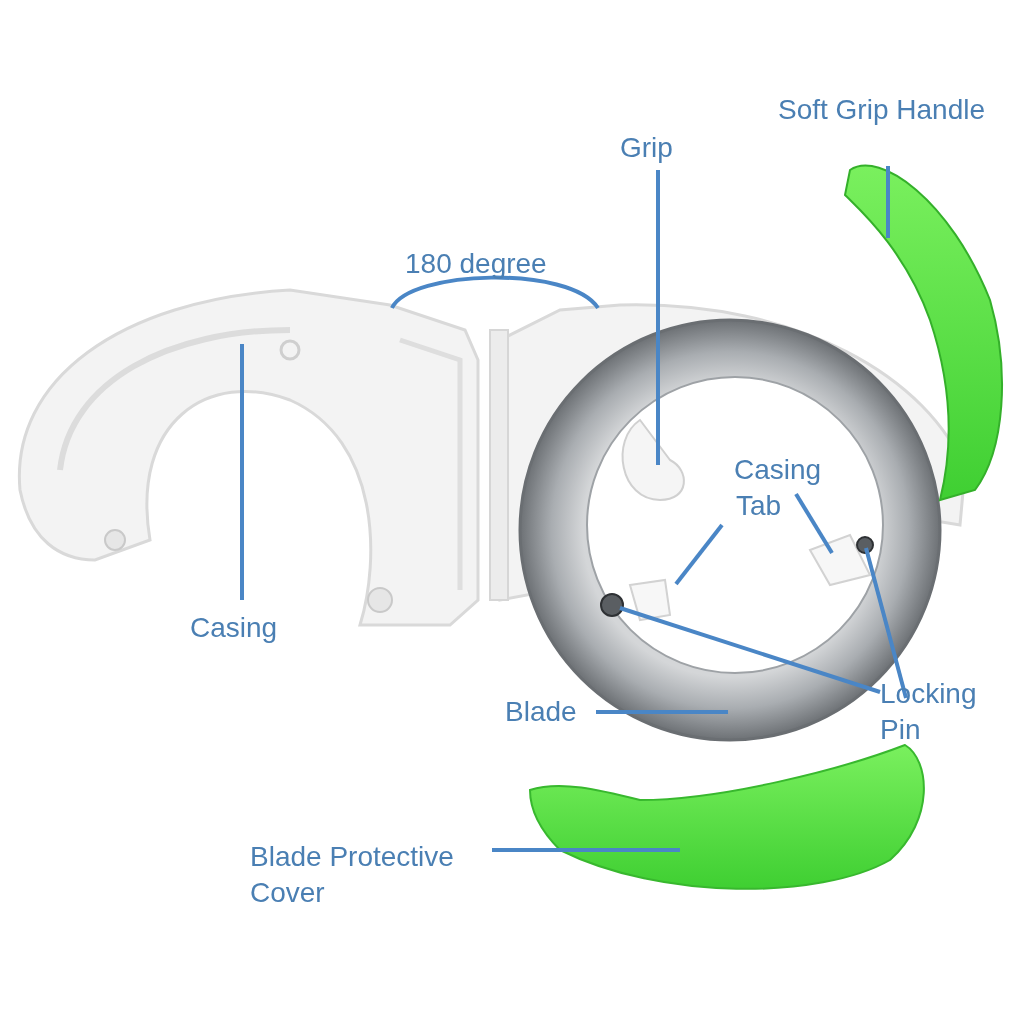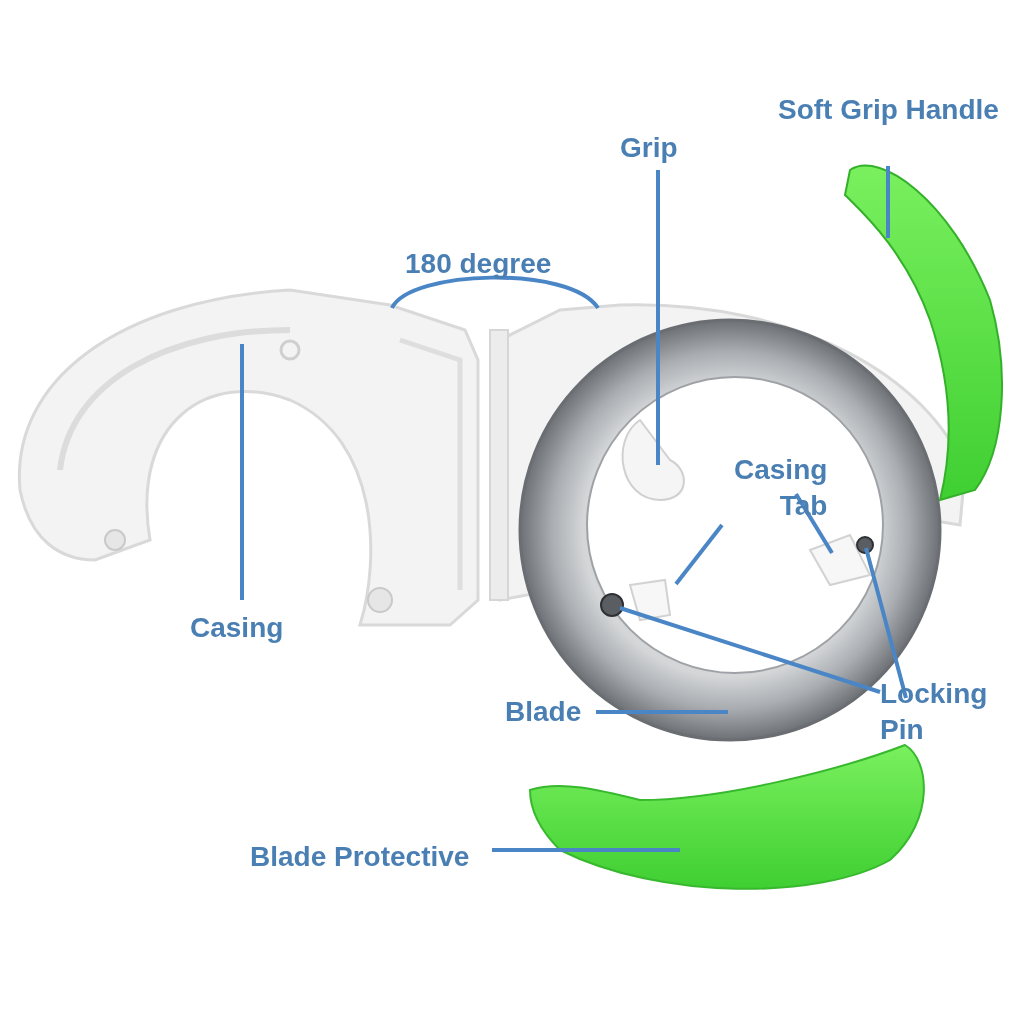--- a/index.html
+++ b/index.html
@@ -1,19 +1,19 @@
 <!DOCTYPE html>
 <html><head>
 <meta charset="utf-8">
 <style>
   html, body { margin: 0; padding: 0; background: #ffffff; }
   body { width: 1024px; height: 1024px; position: relative; overflow: hidden;
          font-family: "Liberation Sans", "DejaVu Sans", sans-serif; }
   svg.art { position: absolute; left: 0; top: 0; width: 1024px; height: 1024px; }
-  .label { position: absolute; color: #4a7fb3; font-size: 28px; line-height: 36px; white-space: nowrap; font-weight: bold; }
+  .label { position: absolute; color: #4a7fb3; font-size: 28px; line-height: 36px; white-space: nowrap; }
 </style>
 </head>
 <body>
 
 <svg class="art" viewBox="0 0 1024 1024">
   <defs>
     <radialGradient id="bladeGrad" cx="0.5" cy="0.5" r="0.5">
       <stop offset="0.7" stop-color="#d4d6d8"></stop>
       <stop offset="0.85" stop-color="#a9adb1"></stop>
       <stop offset="1" stop-color="#6d7175"></stop>
@@ -69,23 +69,24 @@
   </g>
 </svg>
 
 <div class="label" style="left:778px; top:92px;">
   <div>Soft Grip Handle</div>
 </div>
 <div class="label" style="left:620px; top:130px;">Grip</div>
 <div class="label" style="left:405px; top:225px;margin-top:21px;">180 degree</div>
 <div class="label" style="left:734px; top:452px;">
   <div>Casing</div>
-  <div style="padding-left:2px;text-align:right;">Tab</div>
+  <div style="padding-left:2px;">Tab</div>
 </div>
 <div class="label" style="left:190px; top:610px;">Casing</div>
 <div class="label" style="left:505px; top:694px;">Blade</div>
 <div class="label" style="left:880px; top:676px;">
   <div>Locking</div>
   <div>Pin</div>
 </div>
 <div class="label" style="left:250px; top:808px;margin-top:31px;">
   <div>Blade Protective</div>
+  <div>Cover</div>
 </div>
 
 </body></html>

